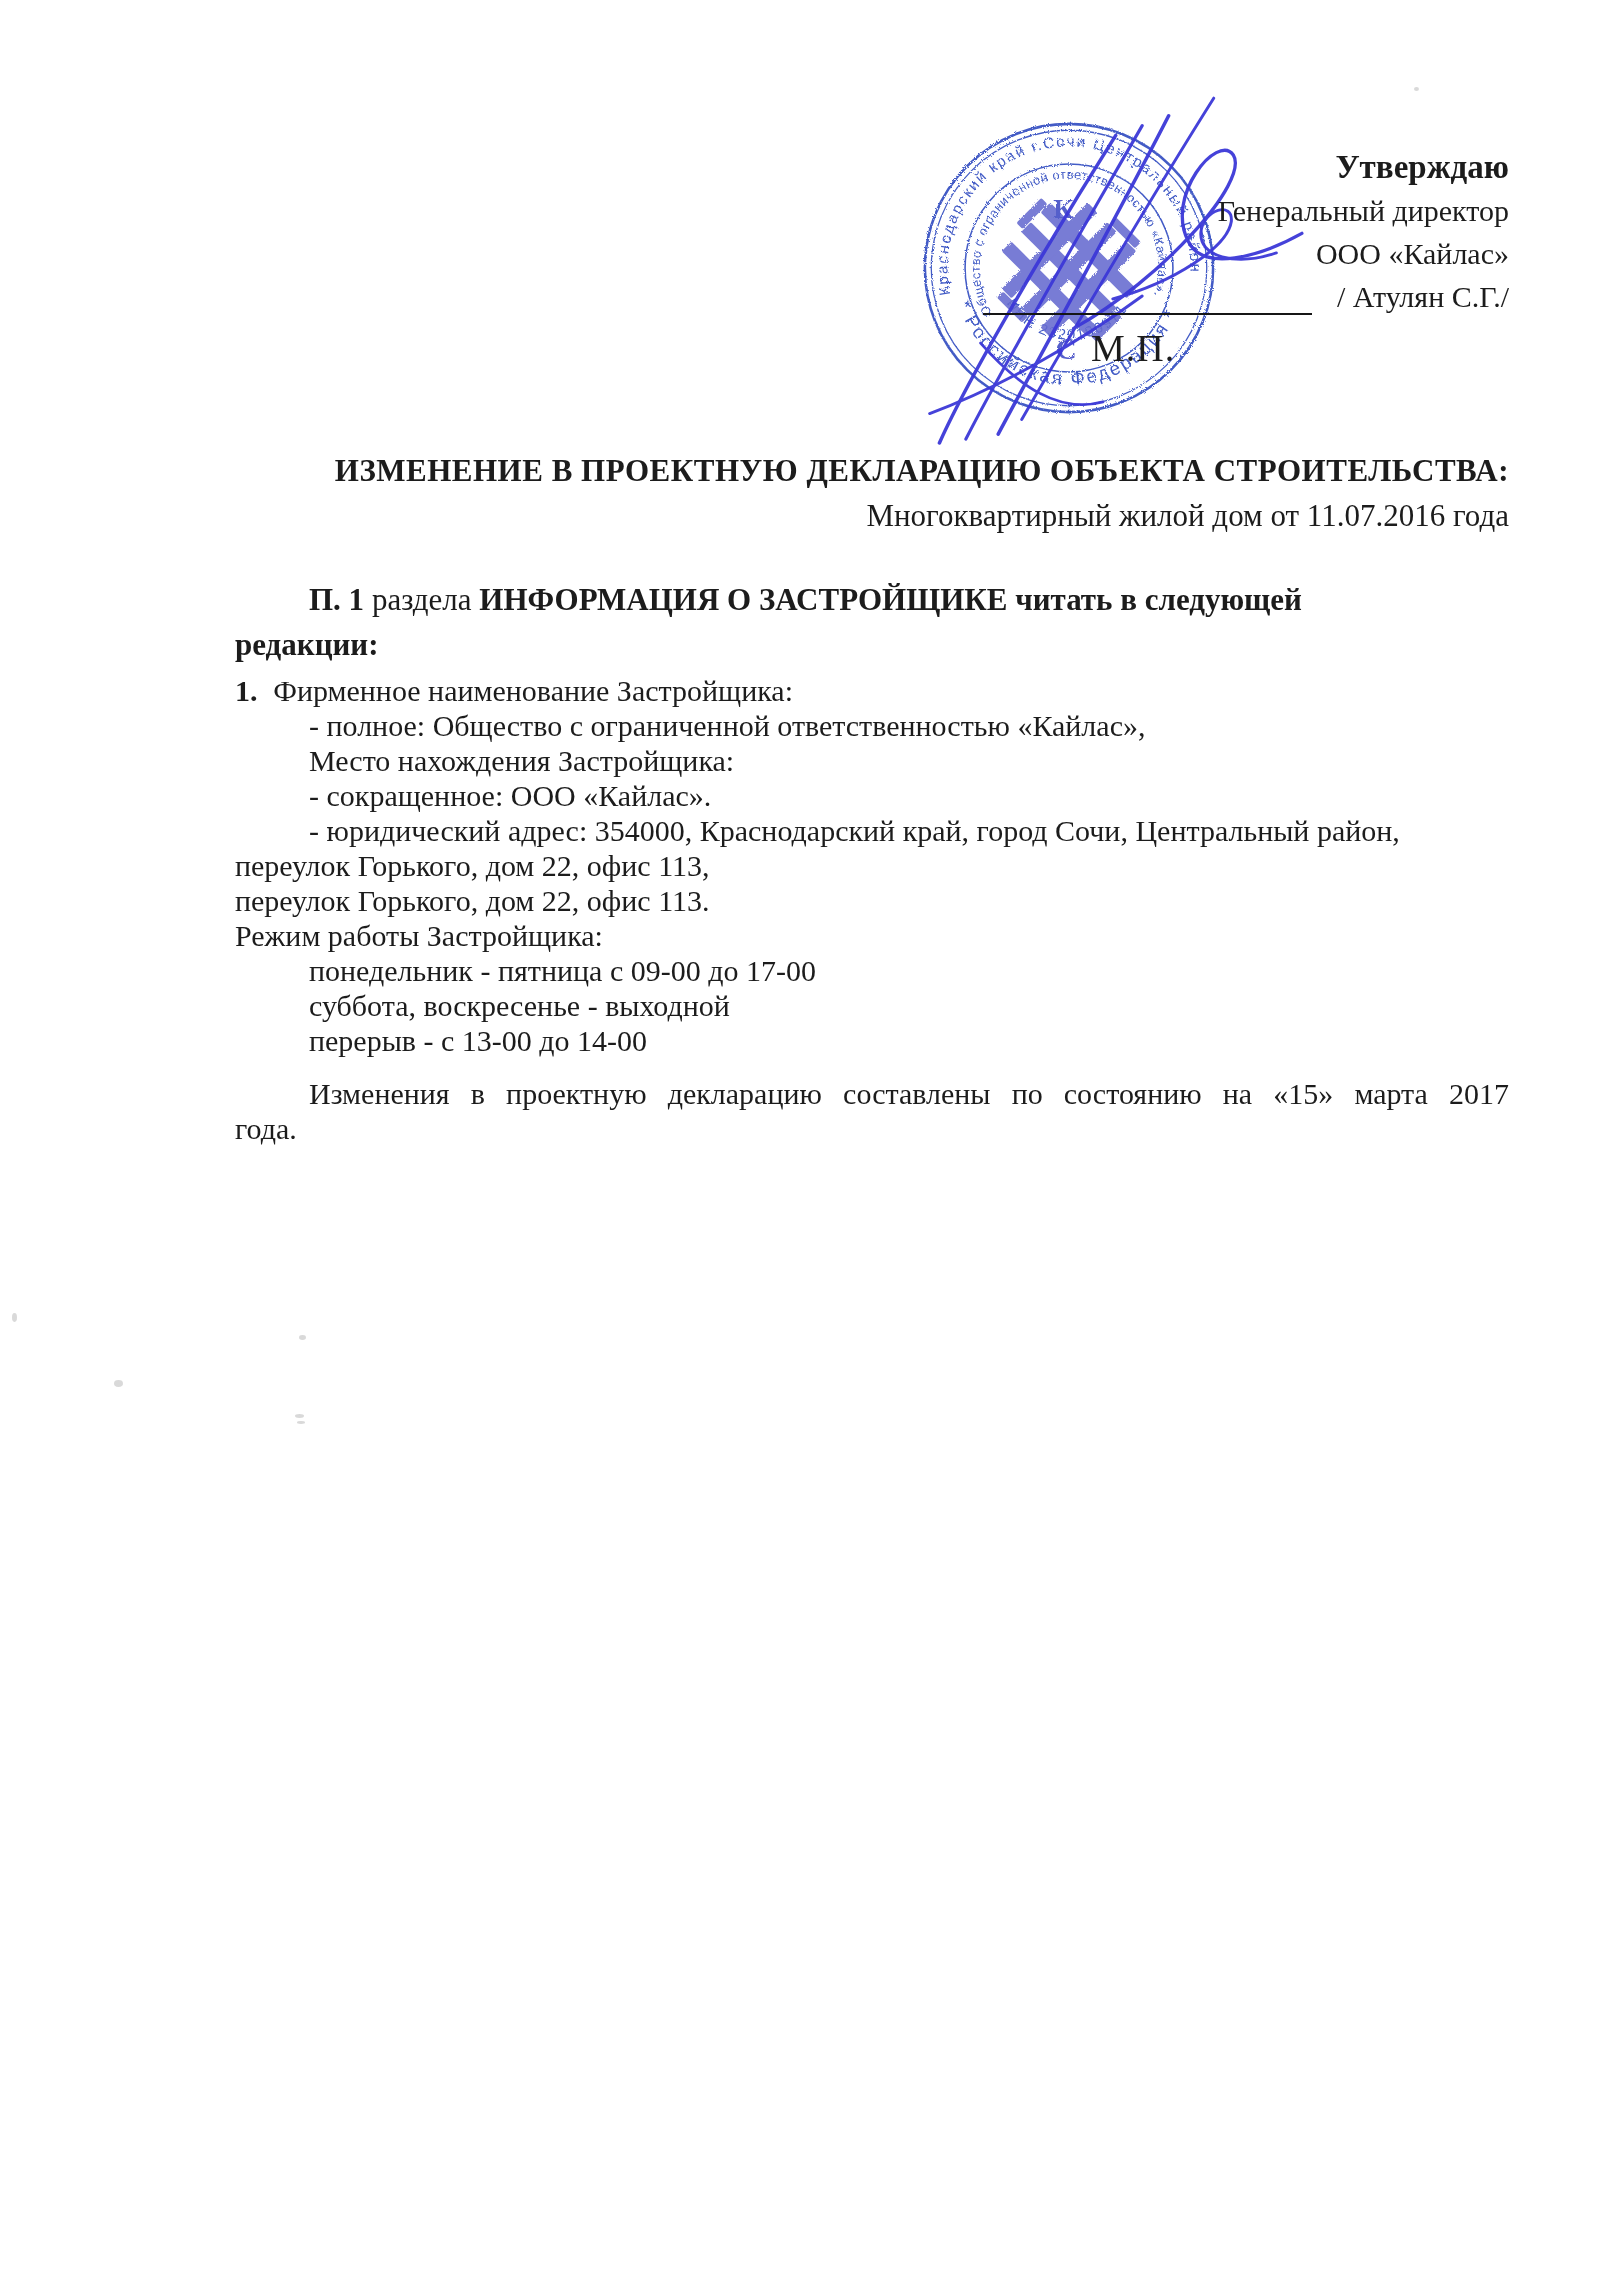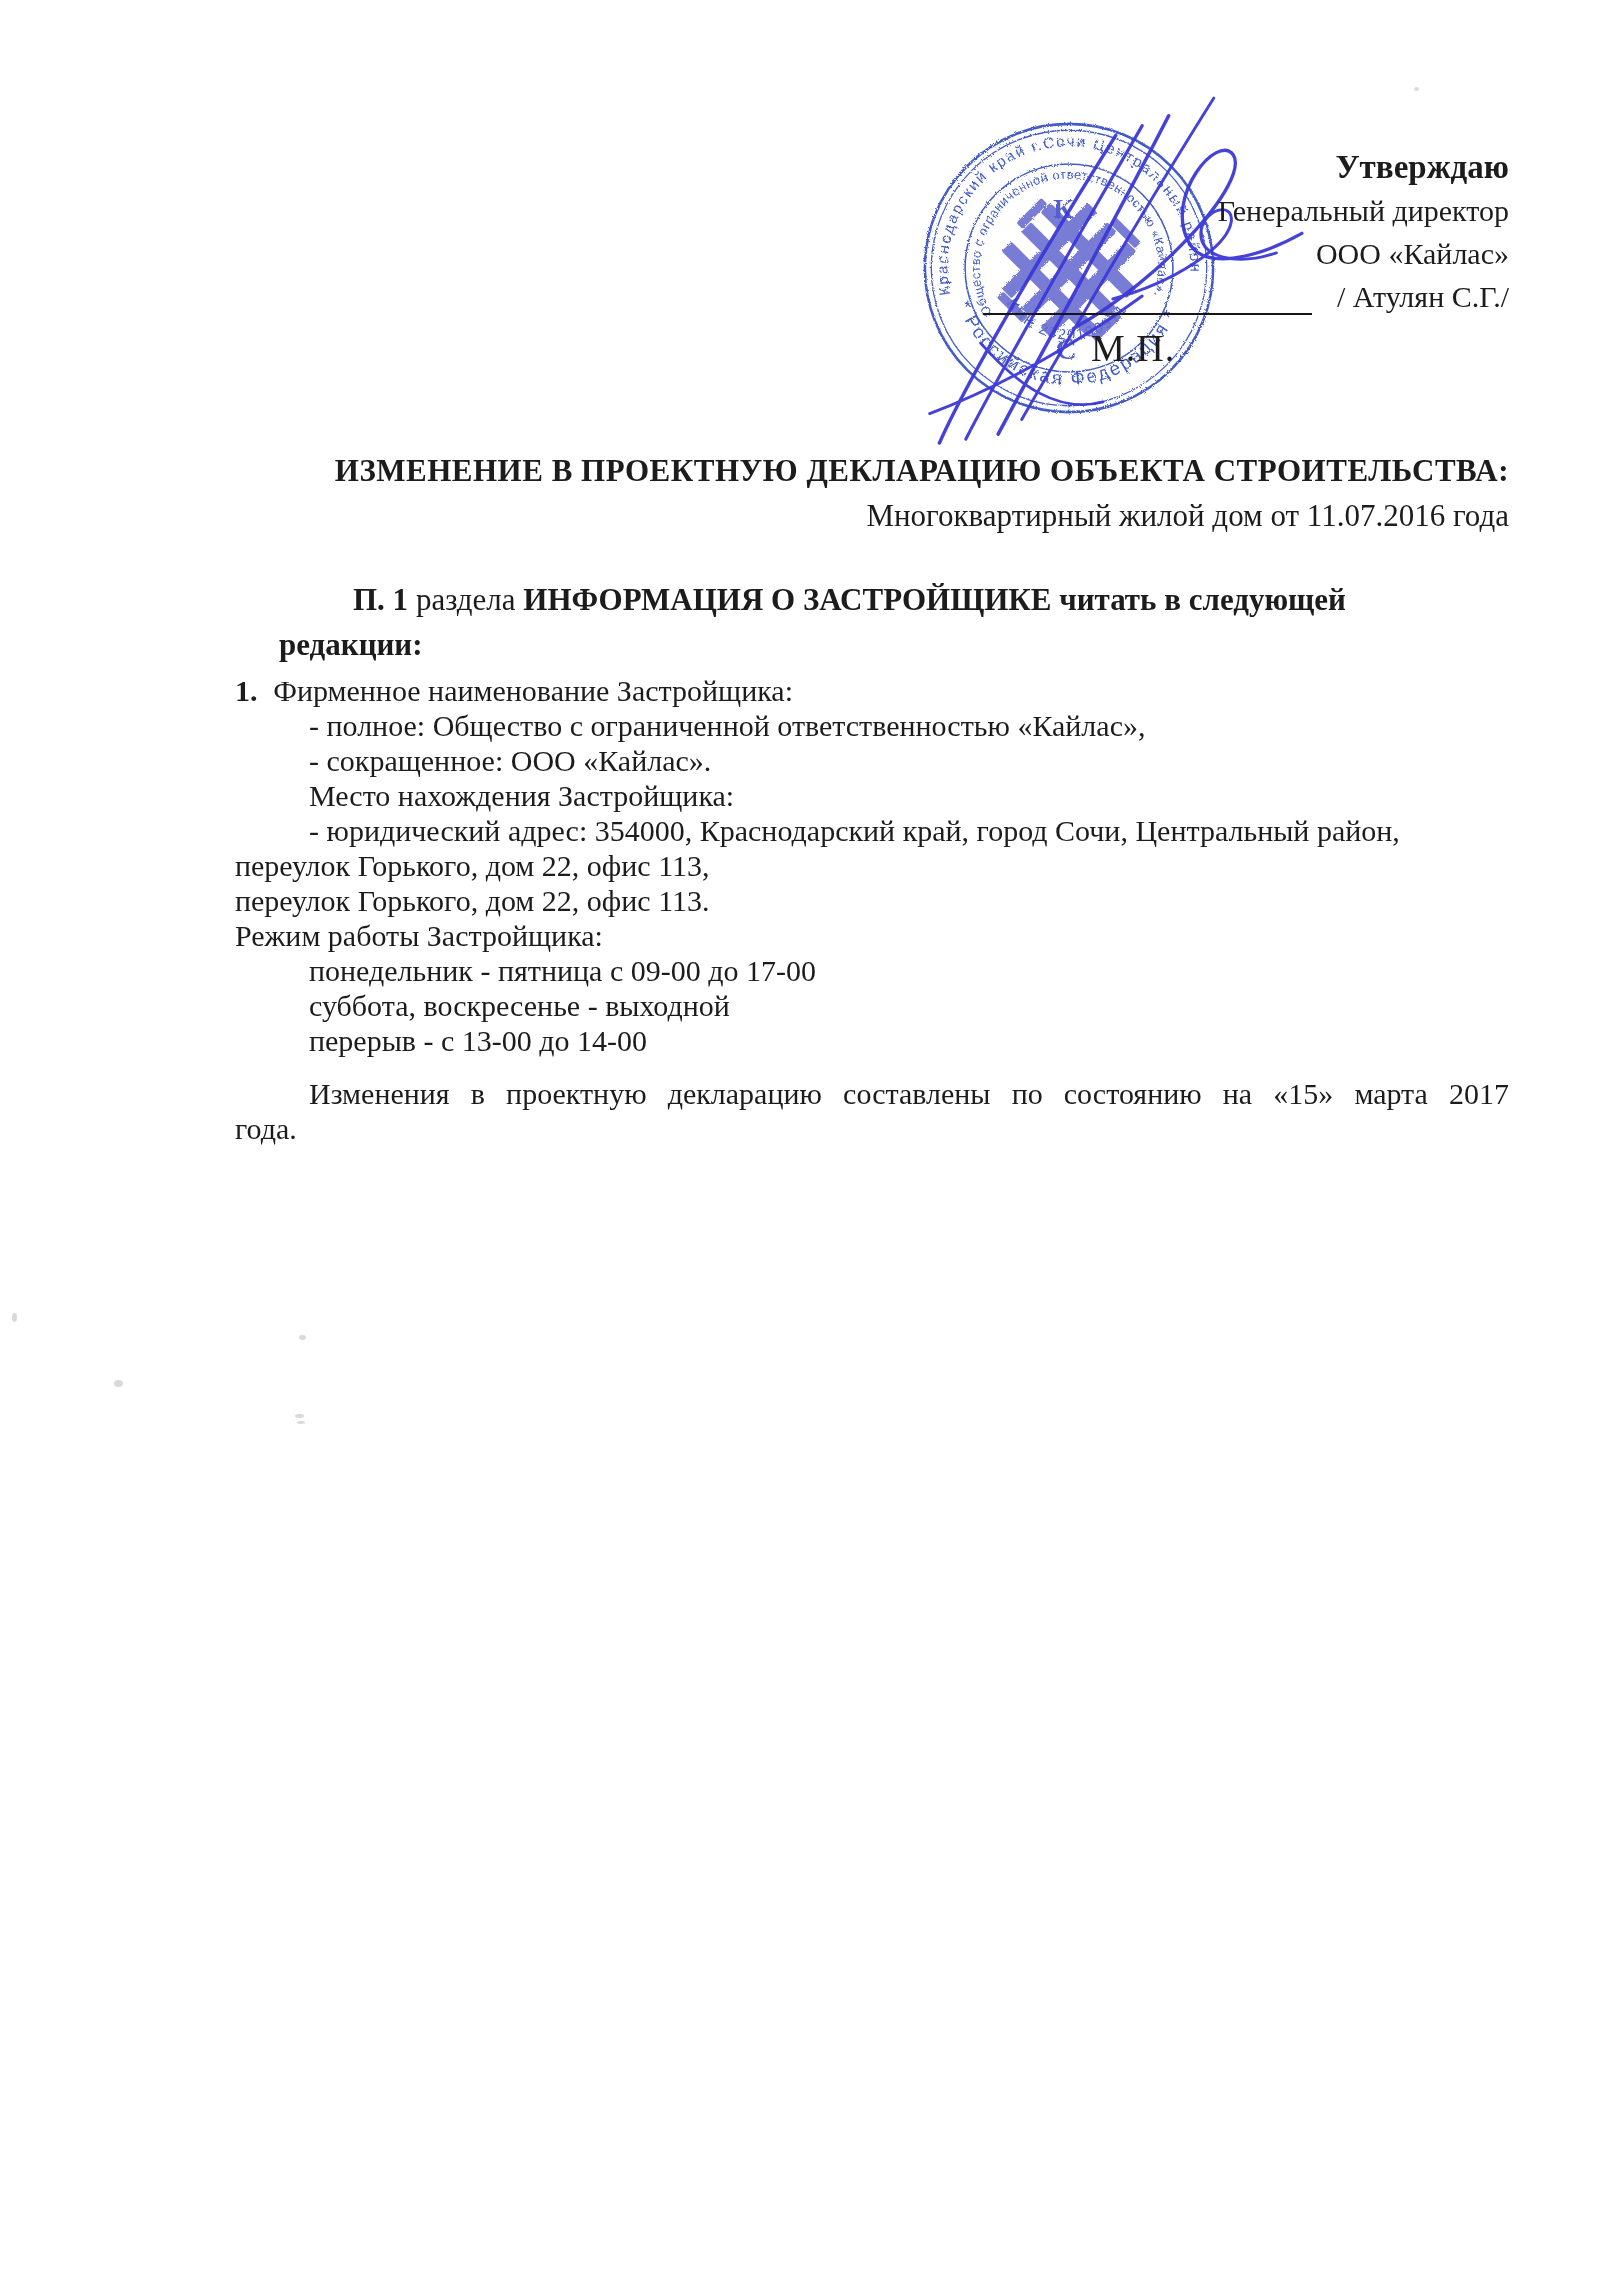--- a/index.html
+++ b/index.html
@@ -32,21 +32,21 @@
   .sig-svg{position:absolute; left:912px; top:49px; z-index:4;}
   
   .title{
     position:absolute; left:235px; top:448px; width:1274px;
     text-align:right; line-height:45px; font-size:31px;
   }
   .title .t1{font-weight:bold; letter-spacing:0.5px;}
   
   .section{
     position:absolute; left:235px; top:577px; width:1274px;
-    line-height:45px; font-size:31px;margin-left:44px;
+    line-height:45px; font-size:31px;
   }
   .section .indent{padding-left:74px;}
   .b{font-weight:bold;}
   
   .docbody{
     position:absolute; left:235px; top:673px; width:1274px;
     line-height:35px; font-size:30px;
   }
   .docbody .ind{padding-left:74px;}
   .docbody .num{font-weight:bold; margin-right:15.7px;}
@@ -143,22 +143,22 @@
       <span class="b">П. 1</span><span> раздела </span><span class="b">ИНФОРМАЦИЯ О ЗАСТРОЙЩИКЕ</span><span class="b"> читать в следующей</span>
     </div>
     <div class="b">редакции:</div>
   </div>
 
   <div class="docbody">
     <div>
       <span class="num">1.</span><span>Фирменное наименование Застройщика:</span>
     </div>
     <div class="ind">- полное: Общество с ограниченной ответственностью «Кайлас»,</div>
+    <div class="ind">Место нахождения Застройщика:</div>
     <div class="ind">- сокращенное: ООО «Кайлас».</div>
-    <div class="ind">Место нахождения Застройщика:</div>
     <div class="ind">- юридический адрес: 354000, Краснодарский край, город Сочи, Центральный район,</div>
     <div>переулок Горького, дом 22, офис 113,</div>
     <div>переулок Горького, дом 22, офис 113.</div>
     <div>Режим работы Застройщика:</div>
     <div class="ind">понедельник - пятница с 09-00 до 17-00</div>
     <div class="ind">суббота, воскресенье - выходной</div>
     <div class="ind">перерыв - с 13-00 до 14-00</div>
     <div class="just">Изменения в проектную декларацию составлены по состоянию на «15» марта 2017</div>
     <div>года.</div>
   </div>

